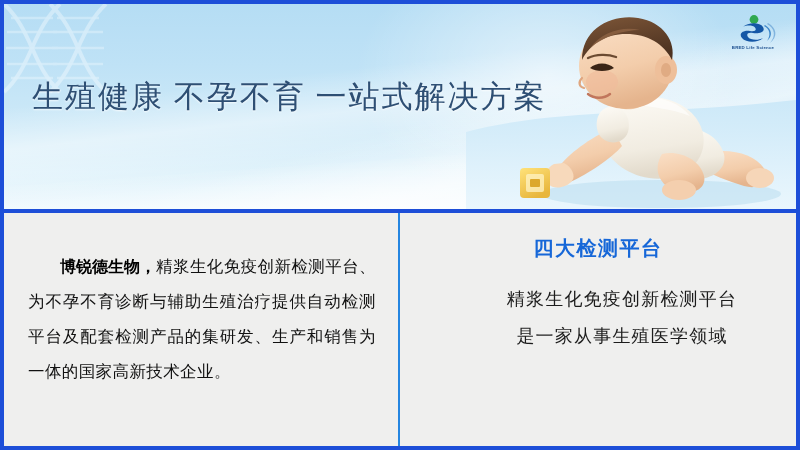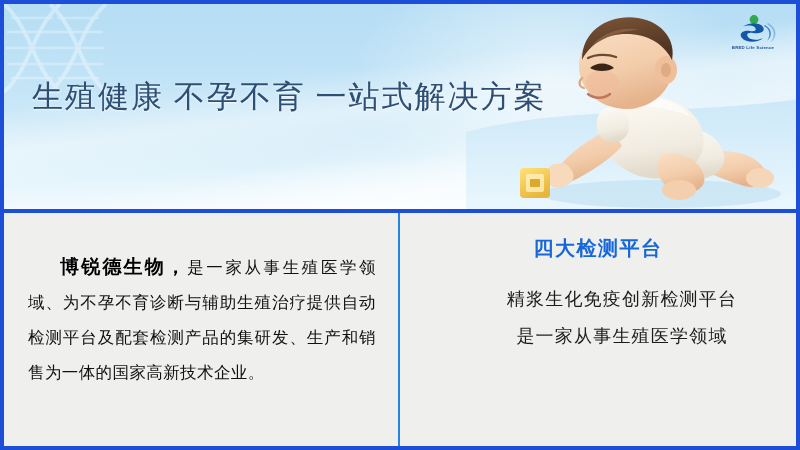--- a/index.html
+++ b/index.html
@@ -132,21 +132,21 @@
     font-size:16.5px;
     line-height:35px;
     color:#111111;
     text-align:justify;
     text-indent:0;
     letter-spacing:.4px;
   }
   .about .brand {
     font-family:"Liberation Sans", sans-serif;
     font-weight:bold;
-    font-size:19px;
+    font-size:16px;
     letter-spacing:0;
     margin-left:32px;
     color:#000000;
   }
 
   
   .platforms-title {
     position:absolute; left:0; right:0; top:22px;
     text-align:center;
     font-family:"Liberation Sans", sans-serif;
@@ -286,21 +286,21 @@
         <path d="M46,9 C55,14 56,23 48,29 C54,22 53,14 45,10 Z" fill="#6fa8d8" opacity="0.8"></path>
       </svg>
       <div class="logo-text">BRED Life Science</div>
     </div>
   </div>
 
   <div class="body-row">
 
     <div class="panel panel-left">
       <p class="about">
-        <span class="brand">博锐德生物，</span><span>是一家从事生殖医学领域、为不孕不育诊断与辅助生殖治疗提供自动检测平台及配套检测产品的集研发、生产和销售为一体的国家高新技术企业。</span>
+        <span class="brand">博锐德生物，</span><span>精浆生化免疫创新检测平台、为不孕不育诊断与辅助生殖治疗提供自动检测平台及配套检测产品的集研发、生产和销售为一体的国家高新技术企业。</span>
       </p>
     </div>
 
     <div class="panel-split"></div>
 
     <div class="panel panel-right">
       <div class="platforms-title">四大检测平台</div>
       <div class="platforms-list">
         <div class="platform-item">精浆生化免疫创新检测平台</div>
         <div class="platform-item">是一家从事生殖医学领域</div>

